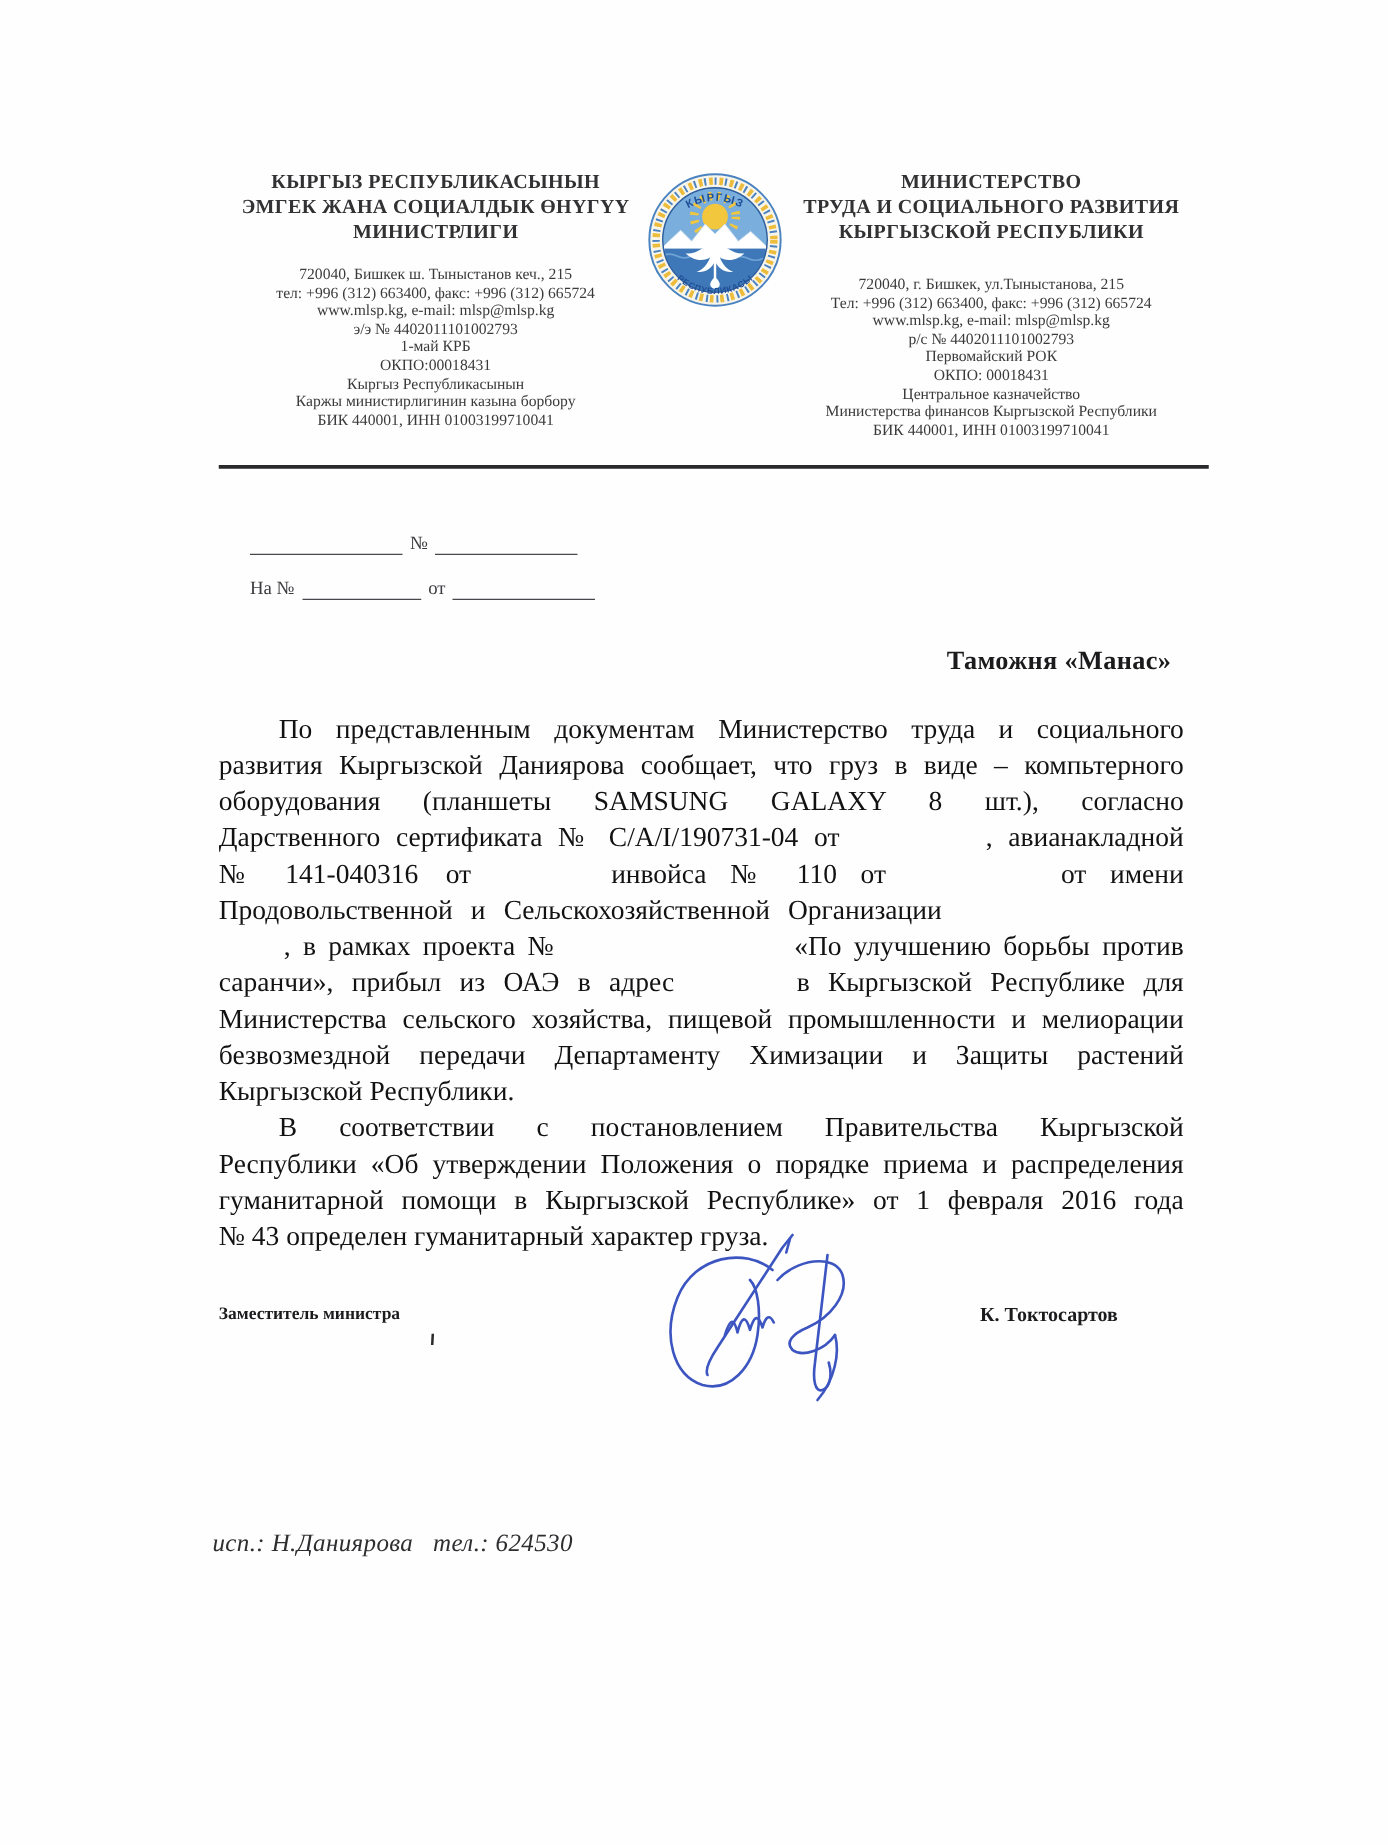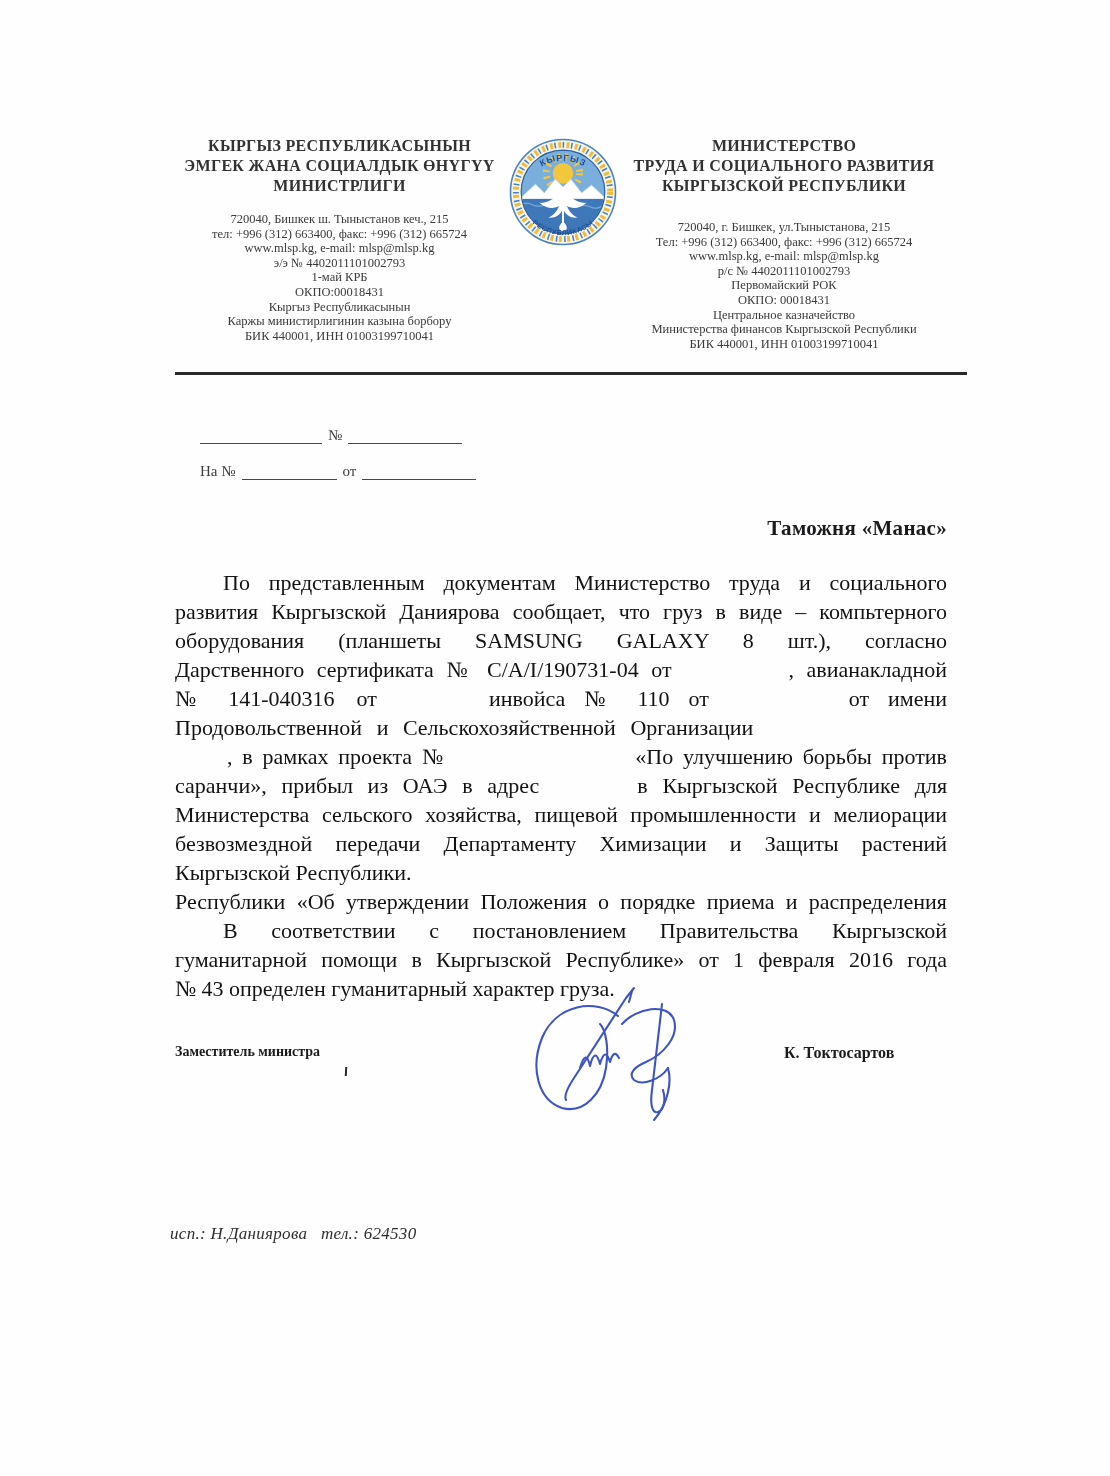--- a/index.html
+++ b/index.html
@@ -7,21 +7,21 @@
     position:relative;
     width:1110px;height:1476px;
     background:#fefefe;
     font-family:"Liberation Serif","DejaVu Serif",serif;
     color:#141416;
     overflow:hidden;
   }
   
   .letterhead{
     position:absolute;left:172px;top:136px;width:795px;
-    display:flex;justify-content:flex-start;align-items:flex-start;
+    display:flex;justify-content:center;align-items:flex-start;
   }
   .lh-col{width:335px;text-align:center;}
   .lh-col.right{width:330px;}
   .org-name{
     font-weight:bold;font-size:16px;line-height:20px;
     color:#323234;white-space:pre-line;letter-spacing:.3px;
   }
   .lh-col.left .org-name{margin-bottom:16px;}
   .lh-col.right .org-name{margin-bottom:24px;}
   .addr{
@@ -34,21 +34,21 @@
     background:#29292c;
   }
   
   .ref{position:absolute;left:200px;top:408px;font-size:15px;color:#3c3c40;}
   .ref-row{height:36px;display:flex;align-items:flex-end;}
   .blank{display:inline-block;border-bottom:1.4px solid #47474d;height:14px;}
   .w122{width:122px;} .w114{width:114px;} .w95{width:95px;}
   .ref-label{margin:0 6px;line-height:18px;}
   
   .recipient{
-    position:absolute;right:163px;top:516px;
+    position:absolute;right:173px;top:516px;
     font-weight:bold;font-size:21px;color:#1b1b1d;letter-spacing:.3px;
   }
   
   .body-text{
     position:absolute;left:175px;top:568px;width:772px;
     font-size:22px;line-height:29px;color:#121214;
   }
   .bline{height:29px;}
   .bline.just{text-align:justify;text-align-last:justify;}
   .bline.left{text-align:left;}
@@ -65,21 +65,21 @@
     font-weight:bold;font-size:16px;color:#1b1b1d;
   }
   .sig-scribble{position:absolute;left:522px;top:982px;width:175px;height:142px;}
   .stray-mark{
     position:absolute;left:345px;top:1067px;width:2px;height:9px;
     background:#2a2a2c;transform:rotate(3deg);
   }
   
   .executor{
     position:absolute;left:170px;top:1224px;
-    font-style:italic;font-size:17px;color:#2e2e31;letter-spacing:.3px;
+    font-style:italic;font-size:20px;color:#2e2e31;letter-spacing:.3px;
   }
 </style>
 </head>
 <body>
 
 <div class="page">
 
   <header class="letterhead">
     <div class="lh-col left">
       <div class="org-name">КЫРГЫЗ РЕСПУБЛИКАСЫНЫН
@@ -176,22 +176,22 @@
       <div class="bline just">развития Кыргызской Даниярова сообщает, что груз в виде – компьтерного</div>
       <div class="bline just">оборудования (планшеты SAMSUNG GALAXY 8 шт.), согласно</div>
       <div class="bline just">Дарственного сертификата № С/А/I/190731-04 от<span class="gap" style="width: 117px;"></span>, авианакладной</div>
       <div class="bline just">№ 141-040316<span class="gap" style="width: 22px;"></span>от<span class="gap" style="width: 112px;"></span>инвойса № 110 от<span class="gap" style="width: 140px;"></span>от имени</div>
       <div class="bline left wide">Продовольственной и Сельскохозяйственной Организации</div>
       <div class="bline just"><span class="gap" style="width: 52px;"></span>, в рамках проекта №<span class="gap" style="width: 188px;"></span>«По улучшению борьбы против</div>
       <div class="bline just">саранчи», прибыл из ОАЭ в адрес<span class="gap" style="width: 98px;"></span>в Кыргызской Республике для</div>
       <div class="bline just">Министерства сельского хозяйства, пищевой промышленности и мелиорации</div>
       <div class="bline just">безвозмездной передачи Департаменту Химизации и Защиты растений</div>
       <div class="bline left">Кыргызской Республики.</div>
+      <div class="bline just ind">В соответствии с постановлением Правительства Кыргызской</div>
       <div class="bline just">Республики «Об утверждении Положения о порядке приема и распределения</div>
-      <div class="bline just ind">В соответствии с постановлением Правительства Кыргызской</div>
       <div class="bline just">гуманитарной помощи в Кыргызской Республике» от 1 февраля 2016 года</div>
       <div class="bline left">№ 43 определен гуманитарный характер груза.</div>
     </div>
 
   <div class="sig-title">Заместитель министра</div>
 
   <svg class="sig-scribble" viewBox="0 0 175 142" aria-hidden="true">
     <g fill="none" stroke="#3d55c0" stroke-width="2.1" stroke-linecap="round" stroke-linejoin="round">
       <path d="M96,34 C74,16 34,22 20,56 C8,86 16,118 40,126 C62,132 80,112 84,86 C87,66 84,48 78,42" stroke="#3d55c0"></path>
       <path d="M112,6 L104,16 L52,96 C46,105 42,114 44,118" stroke="#3d55c0"></path>

